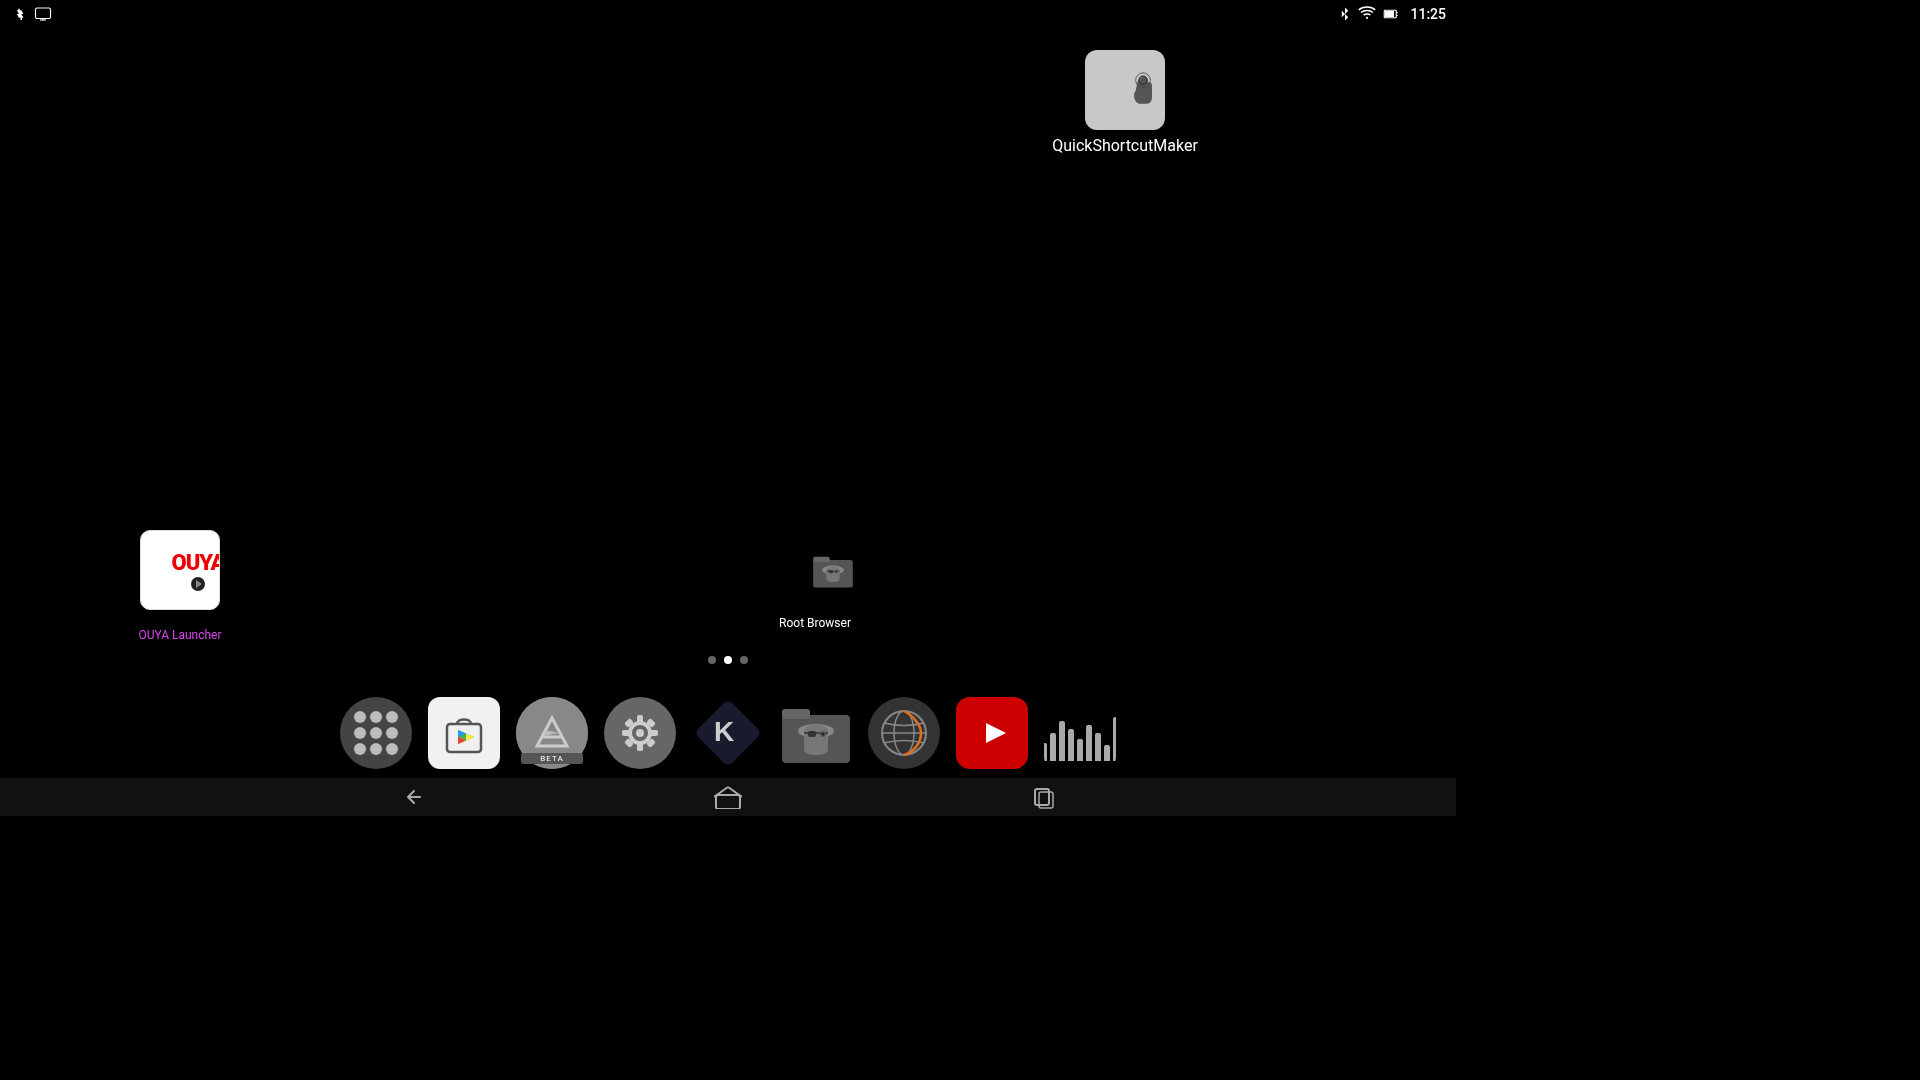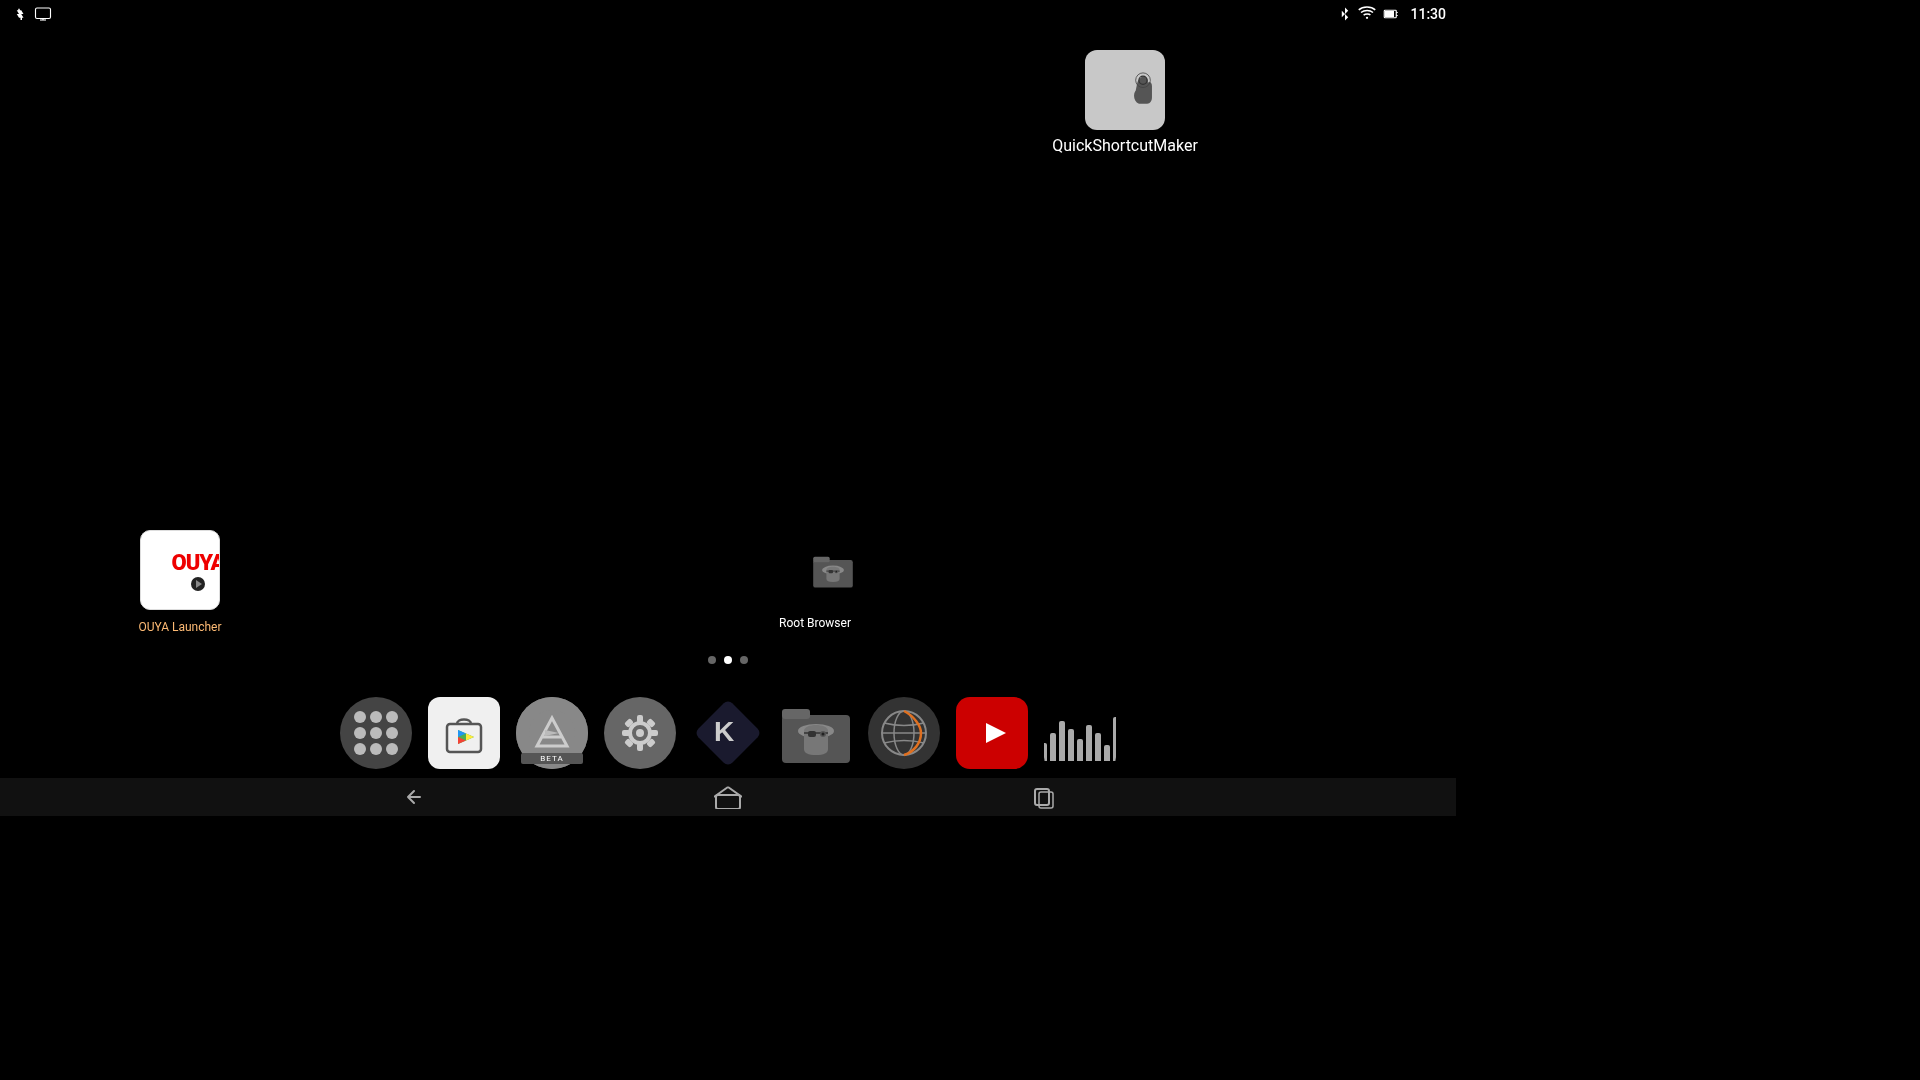--- a/index.html
+++ b/index.html
@@ -239,21 +239,21 @@
       <circle cx="12" cy="17" r="1.5" fill="#fff"></circle>
     </svg>
 
     <svg width="18" height="18" viewBox="0 0 24 24" fill="#fff">
       <rect x="3" y="7" width="16" height="10" rx="1" fill="none" stroke="#fff" stroke-width="1.5"></rect>
       <rect x="4" y="8" width="12" height="8" fill="#fff"></rect>
       <line x1="19" y1="10" x2="21" y2="10" stroke="#fff" stroke-width="1.5"></line>
       <line x1="19" y1="14" x2="21" y2="14" stroke="#fff" stroke-width="1.5"></line>
     </svg>
 
-    <span style="font-size:14px; font-weight:500; margin-left:4px;">11:30</span>
+    <span style="font-size:14px; font-weight:500; margin-left:4px;">11:25</span>
   </div>
 </div>
 
 <div id="icon-quickshortcut" class="desktop-icon" style="position:absolute; top:50px; left:1070px; width:110px; display:flex; flex-direction:column; align-items:center; cursor:pointer;">
   <div class="icon-img qsm-icon" style="width:80px;height:80px;background:#c8c8c8;border-radius:12px;display:flex;align-items:center;justify-content:center;">
 
     <svg width="54" height="54" viewBox="0 0 54 54">
 
       <path d="M27 10 C27 10 22 12 20 18 L18 28 C18 28 16 30 16 34 C16 38 18 42 22 44 L32 44 C36 44 38 40 38 36 L38 22 C38 18 35 16 33 18 L33 16 C33 12 30 10 27 10Z" fill="#555"></path>
 
@@ -267,21 +267,21 @@
 <div id="icon-ouya" class="desktop-icon" style="position:absolute; top:530px; left:125px; width:110px; display:flex; flex-direction:column; align-items:center; cursor:pointer;">
   <div class="icon-img ouya-icon" style="width:80px;height:80px;background:#fff;border-radius:10px;display:flex;align-items:center;justify-content:center;border:1px solid #ddd;">
 
     <div style="display:flex;flex-direction:column;align-items:center;">
       <span style="font-size:22px;font-weight:900;color:#e00;letter-spacing:-1px;">OUYA</span>
       <div style="width:14px;height:14px;background:#222;border-radius:50%;margin-top:2px;display:flex;align-items:center;justify-content:center;">
         <div style="width:0;height:0;border-top:4px solid transparent;border-bottom:4px solid transparent;border-left:6px solid #888;margin-left:2px;"></div>
       </div>
     </div>
   </div>
-  <span class="icon-label" style="margin-top:10px;font-size:12px;color:#fdba74;text-align:center;text-shadow:1px 1px 2px #000;">OUYA Launcher</span>
+  <span class="icon-label" style="margin-top:18px;font-size:12px;color:#d946ef;text-align:center;text-shadow:1px 1px 2px #000;">OUYA Launcher</span>
 </div>
 
 <div id="icon-rootbrowser-desktop" class="desktop-icon" style="position:absolute; top:530px; left:760px; width:110px; display:flex; align-items:center; cursor:pointer;">
   <div class="icon-img" style="width:80px;height:80px;display:flex;align-items:center;justify-content:center;">
 
     <svg width="80" height="72" viewBox="0 0 80 72">
 
       <rect x="4" y="18" width="72" height="50" rx="4" fill="#555"></rect>
 
       <rect x="4" y="12" width="30" height="10" rx="3" fill="#666"></rect>

